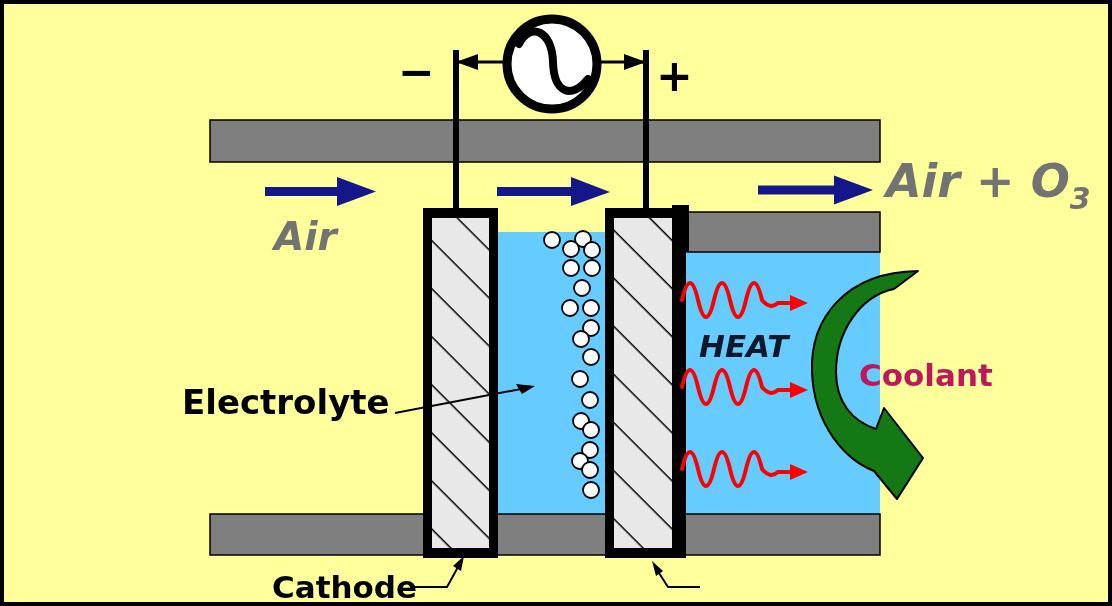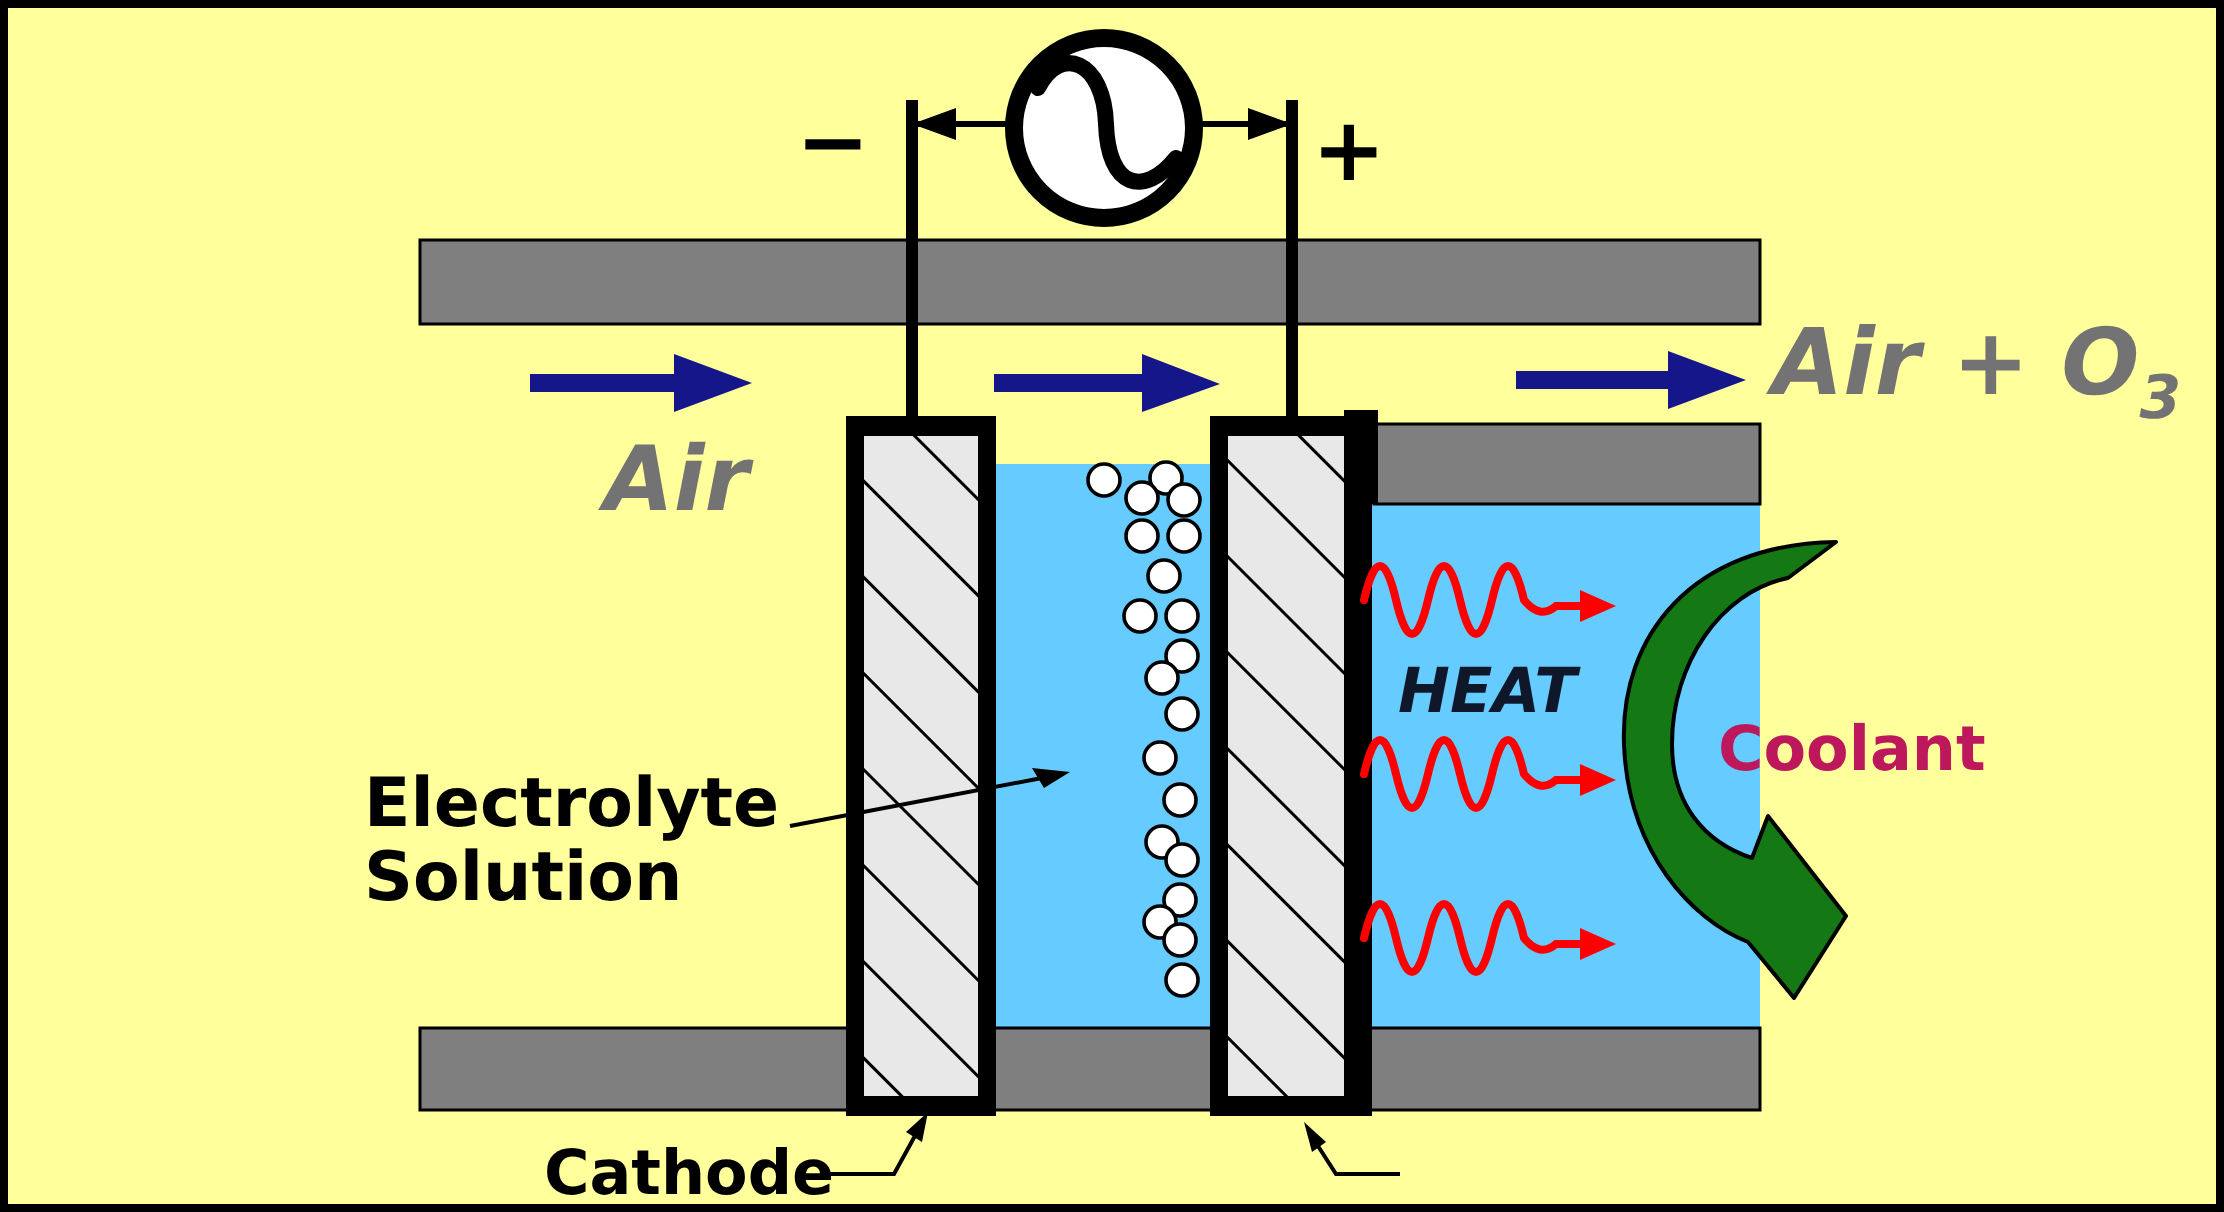--- a/index.html
+++ b/index.html
@@ -117,27 +117,26 @@
       <polygon points="464,556 461,571 453,566"></polygon>
       <polygon points="652,561 663,571 656,576"></polygon>
     </g>
 
     <rect x="2" y="2" width="1108" height="602" fill="none" stroke-width="4" stroke="#000000"></rect>
   </svg>
 
   <div class="lbl black" style="left:398px; top:50px; font-size:44px;">−</div>
   <div class="lbl black" style="left:656px; top:54px; font-size:44px;">+</div>
 
-  <div class="lbl navy" style="left:274px; top:217px; font-size:45px;margin-left:28px;">Air</div>
+  <div class="lbl navy" style="left:274px; top:217px; font-size:39px;">Air</div>
 
   <div class="lbl navy" style="left:886px; top:158px; font-size:46px;"><span>Air + O</span><sub class="sub3">3</sub></div>
 
   <div class="lbl black center" style="left:182px; top:384px; width:210px; font-size:34px; line-height:1.1;">
     <div>Electrolyte</div>
-    <div>Solution</div>
   </div>
 
   <div class="lbl heat" style="left:699px; top:331px; font-size:31px;">HEAT</div>
 
   <div class="lbl green" style="left:859px; top:360px; font-size:31px;">Coolant</div>
 
   <div class="lbl black" style="left:272px; top:572px; font-size:31px;text-align:center;">Cathode</div>
 
 
 </div>

